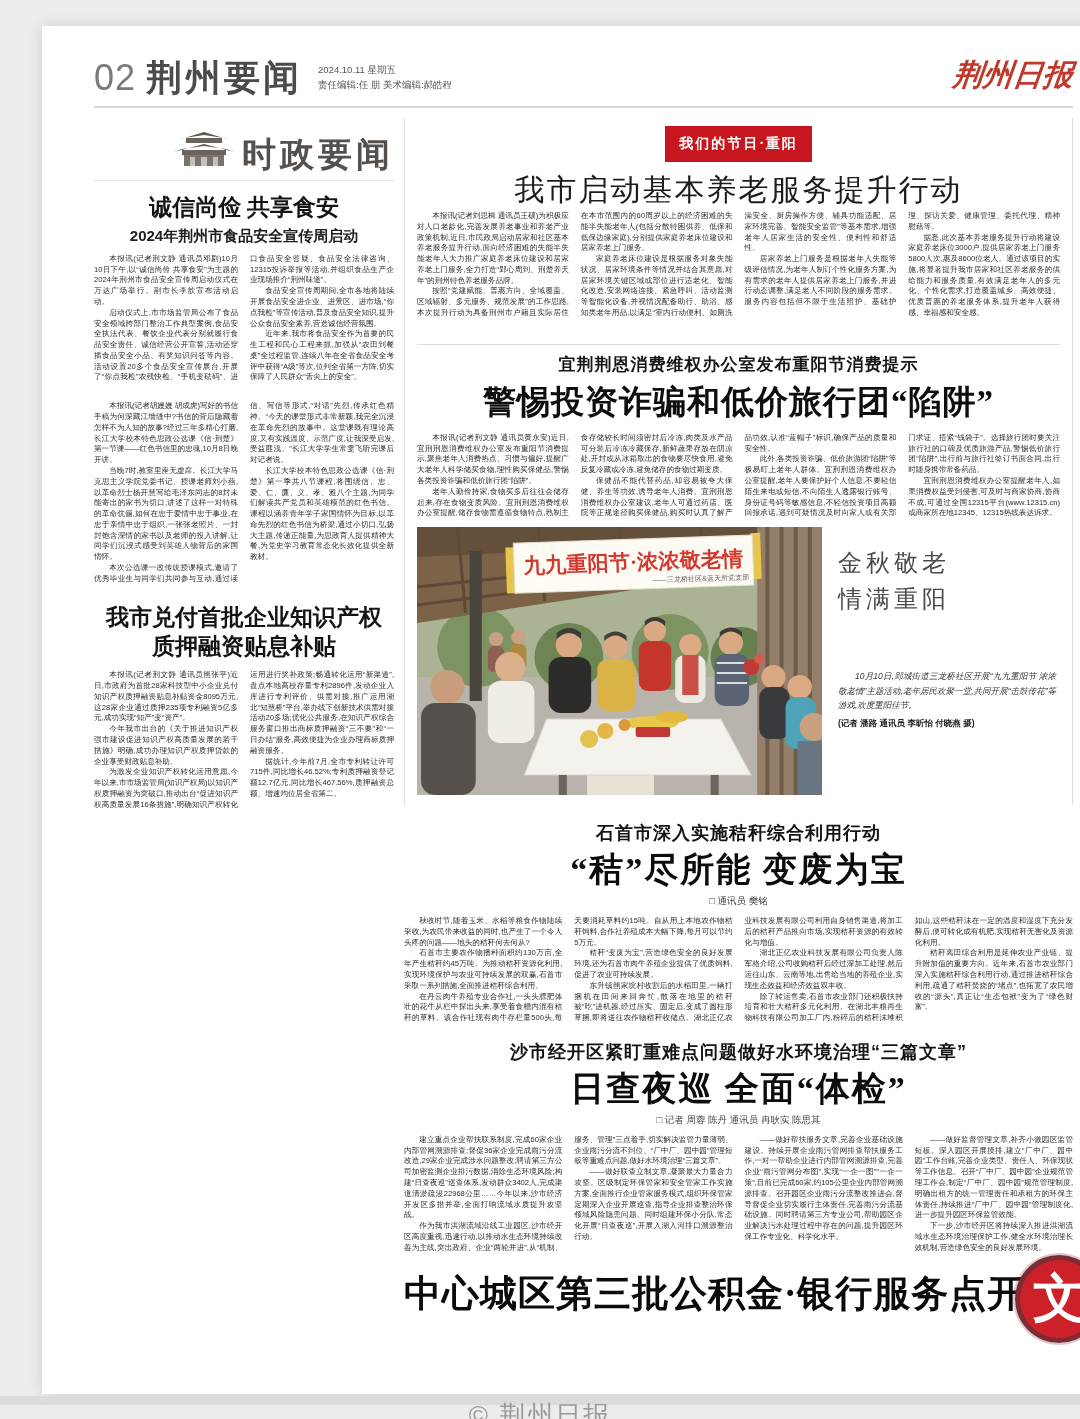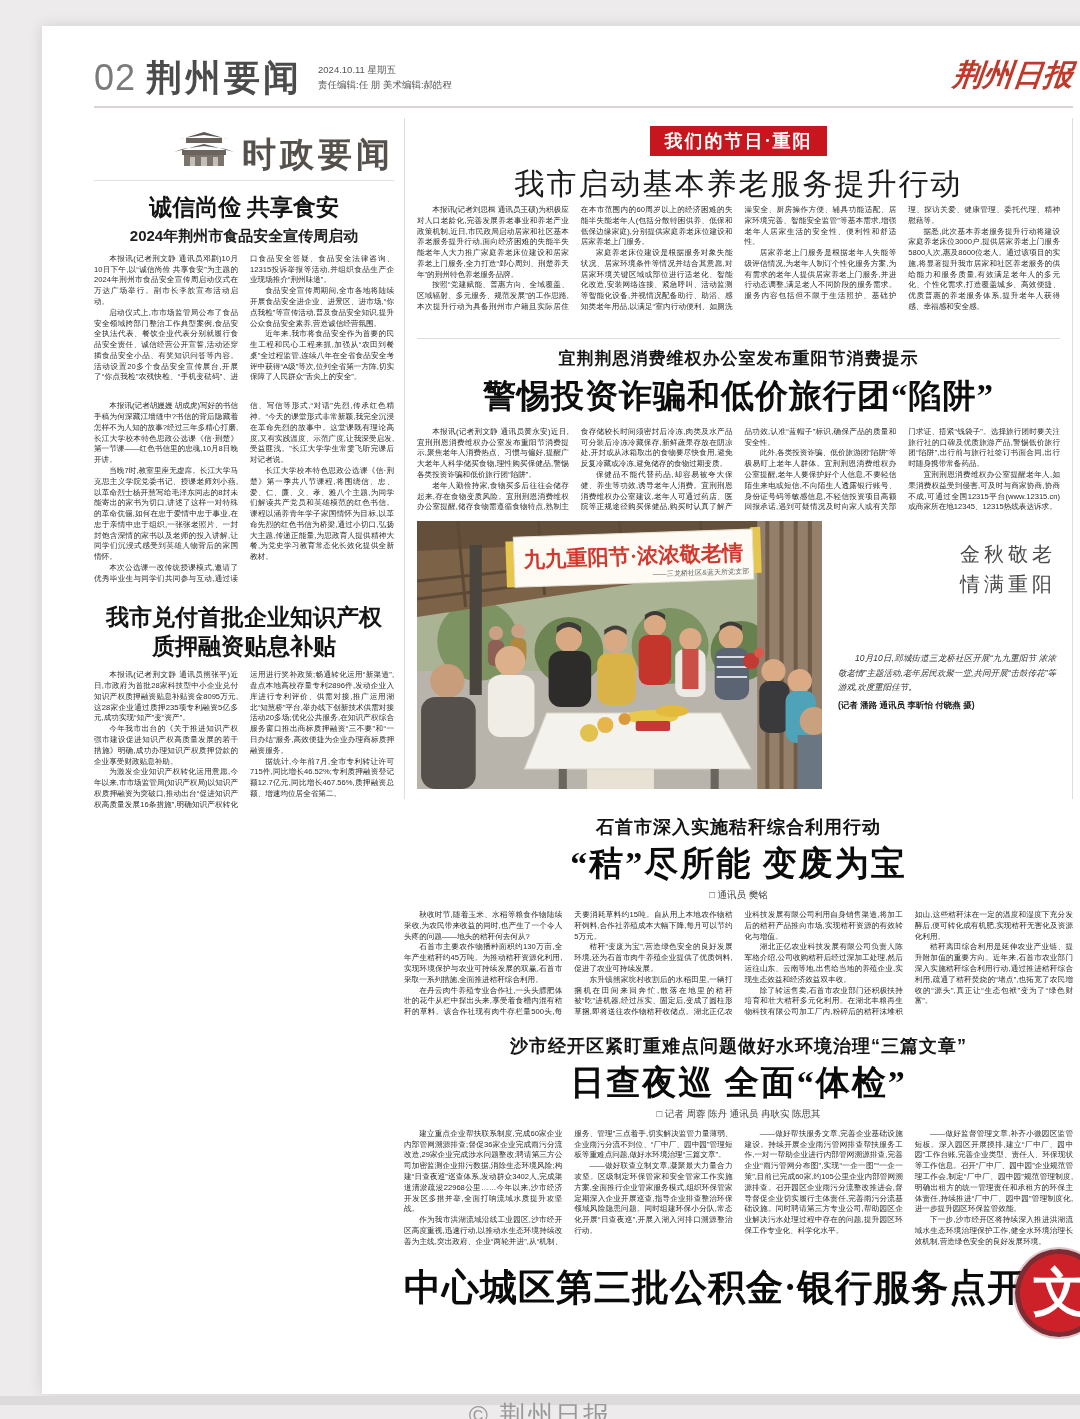--- a/index.html
+++ b/index.html
@@ -36,36 +36,36 @@
     text-align:center;color:#141414;line-height:1.3;margin:4px 6px;}
   .l-h2{font-size:15px;font-weight:700;text-align:center;color:#202020;margin:2px 0 8px 0;}
   .body-cols{column-gap:12px;text-align:justify;font-size:7.6px;line-height:1.42;color:#2b2b2b;}
   .cols2{column-count:2;}
   .cols4{column-count:4;}
   .body-cols p{margin:0;text-indent:2em;}
   
   .main-top{border-left:1px solid #ddd;border-right:1px solid #ddd;padding:6px 12px 10px 12px;}
   .badge-row{text-align:center;margin-top:2px;}
   .badge{display:inline-block;background:#c8161e;color:#fff;font-family:"Liberation Serif","DejaVu Serif",serif;
-    font-weight:700;font-size:18px;padding:3px 14px;letter-spacing:2px;}
+    font-weight:700;font-size:14px;padding:9px 14px;letter-spacing:2px;}
   .m-kicker{text-align:center;font-size:30px;color:#1c1c1c;font-weight:500;letter-spacing:2px;margin-top:8px;}
   .m-head{text-align:center;font-size:52px;font-weight:900;color:#000;letter-spacing:2px;
     line-height:1.05;margin:4px 0 10px 0;font-family:"Liberation Sans","DejaVu Sans",sans-serif;}
   
   .c-sec{border-top:1px solid #e0dedd;margin-top:25px;padding-top:8px;}
   .c-kicker{text-align:center;font-size:17px;font-weight:700;color:#161616;letter-spacing:1px;}
   .c-head{text-align:center;font-family:"Liberation Serif","DejaVu Serif",serif;font-size:33px;
     font-weight:900;color:#0e0e0e;letter-spacing:1px;margin:4px 0 8px 0;}
   
   .photo-row{display:flex;margin-top:8px;gap:10px;}
   .photo-wrap{width:405px;height:268px;flex:none;background:#cfc9bd;position:relative;overflow:hidden;}
   .photo-wrap svg{display:block;width:100%;height:100%;}
   .cap-box{flex:1;padding:18px 4px 0 6px;display:flex;flex-direction:column;}
-  .cap-title{font-family:"Liberation Serif","DejaVu Serif",serif;font-size:20px;color:#4a4a4a;
-    text-align:right;letter-spacing:4px;line-height:1.5;}
+  .cap-title{font-family:"Liberation Serif","DejaVu Serif",serif;font-size:24px;color:#4a4a4a;
+    text-align:left;letter-spacing:4px;line-height:1.5;}
   .cap-text{font-size:8.5px;line-height:1.7;color:#333;font-style:italic;text-align:justify;
     margin-top:52px;text-indent:2em;}
   .cap-credit{font-size:8.5px;color:#222;font-weight:700;margin-top:6px;text-align:justify;}
   
   .a-kicker{text-align:center;font-size:18px;font-weight:700;color:#141414;letter-spacing:1px;margin-top:16px;}
   .a-head{text-align:center;font-family:"Liberation Serif","DejaVu Serif",serif;font-size:34px;
     font-weight:900;color:#0c0c0c;letter-spacing:2px;margin:2px 0 2px 0;}
   .a-byline{text-align:center;font-size:9.5px;color:#444;margin:2px 0 8px 0;}
   
   .fund{position:relative;margin-top:16px;}

